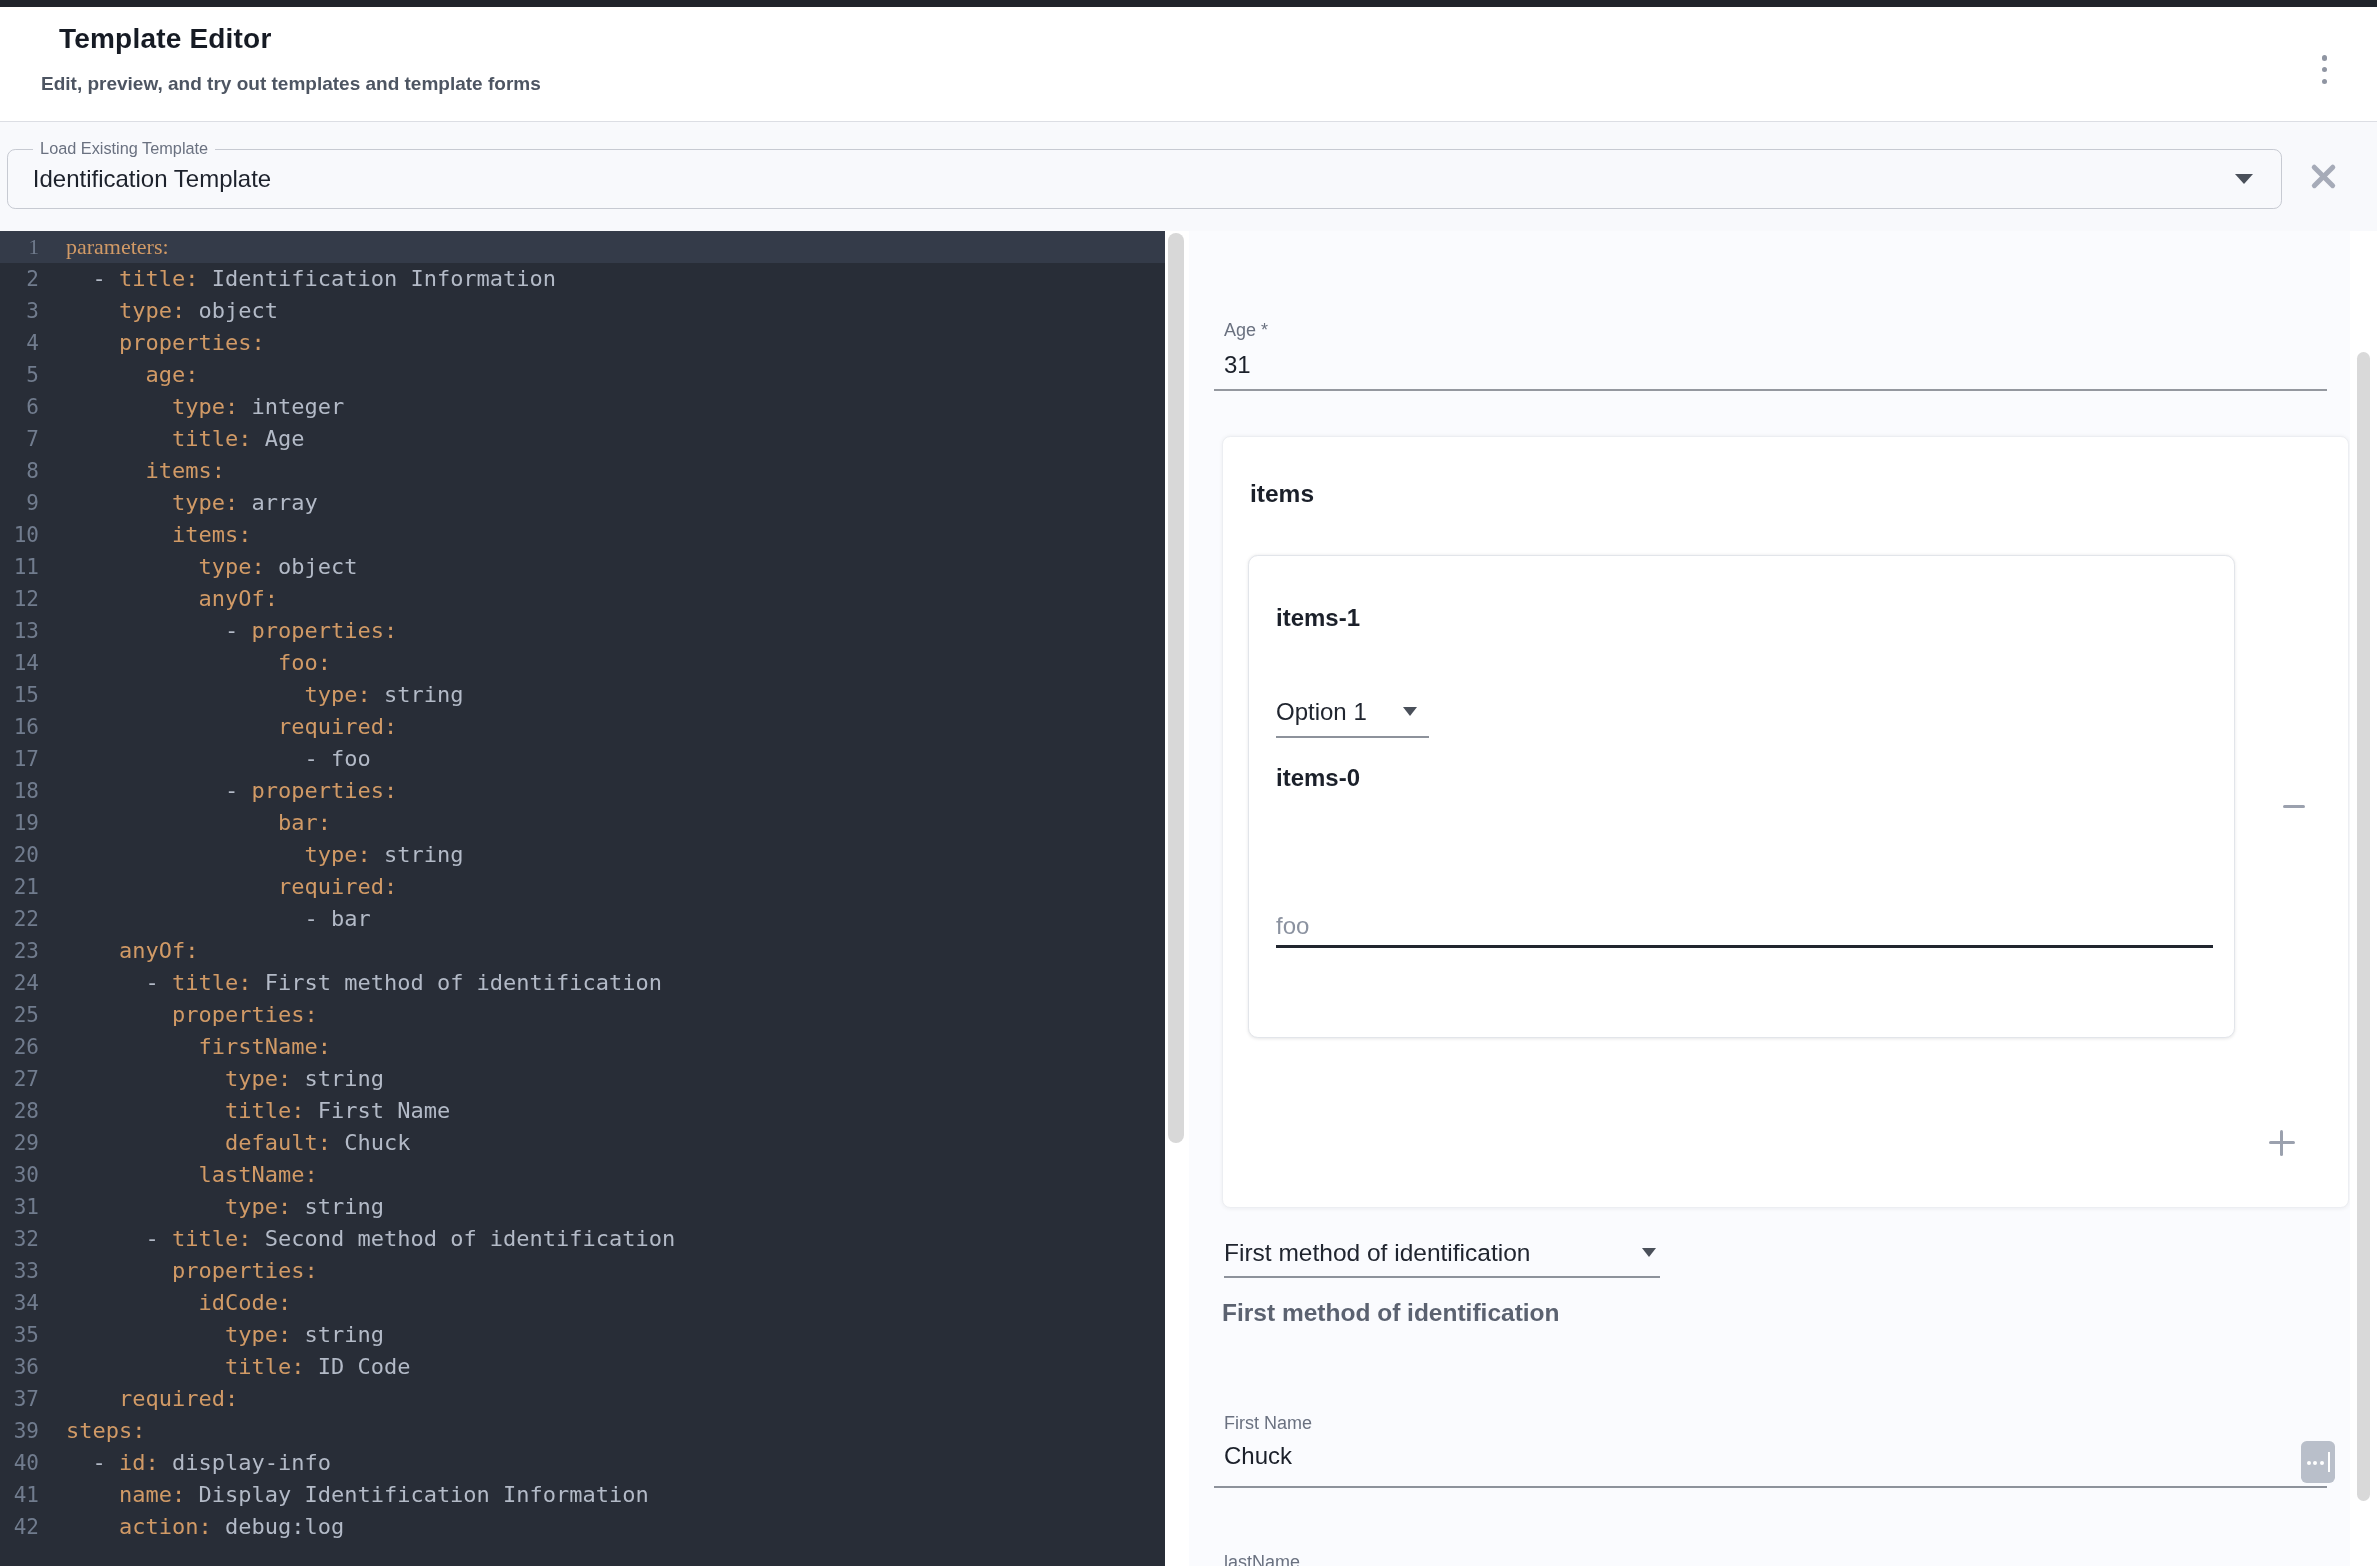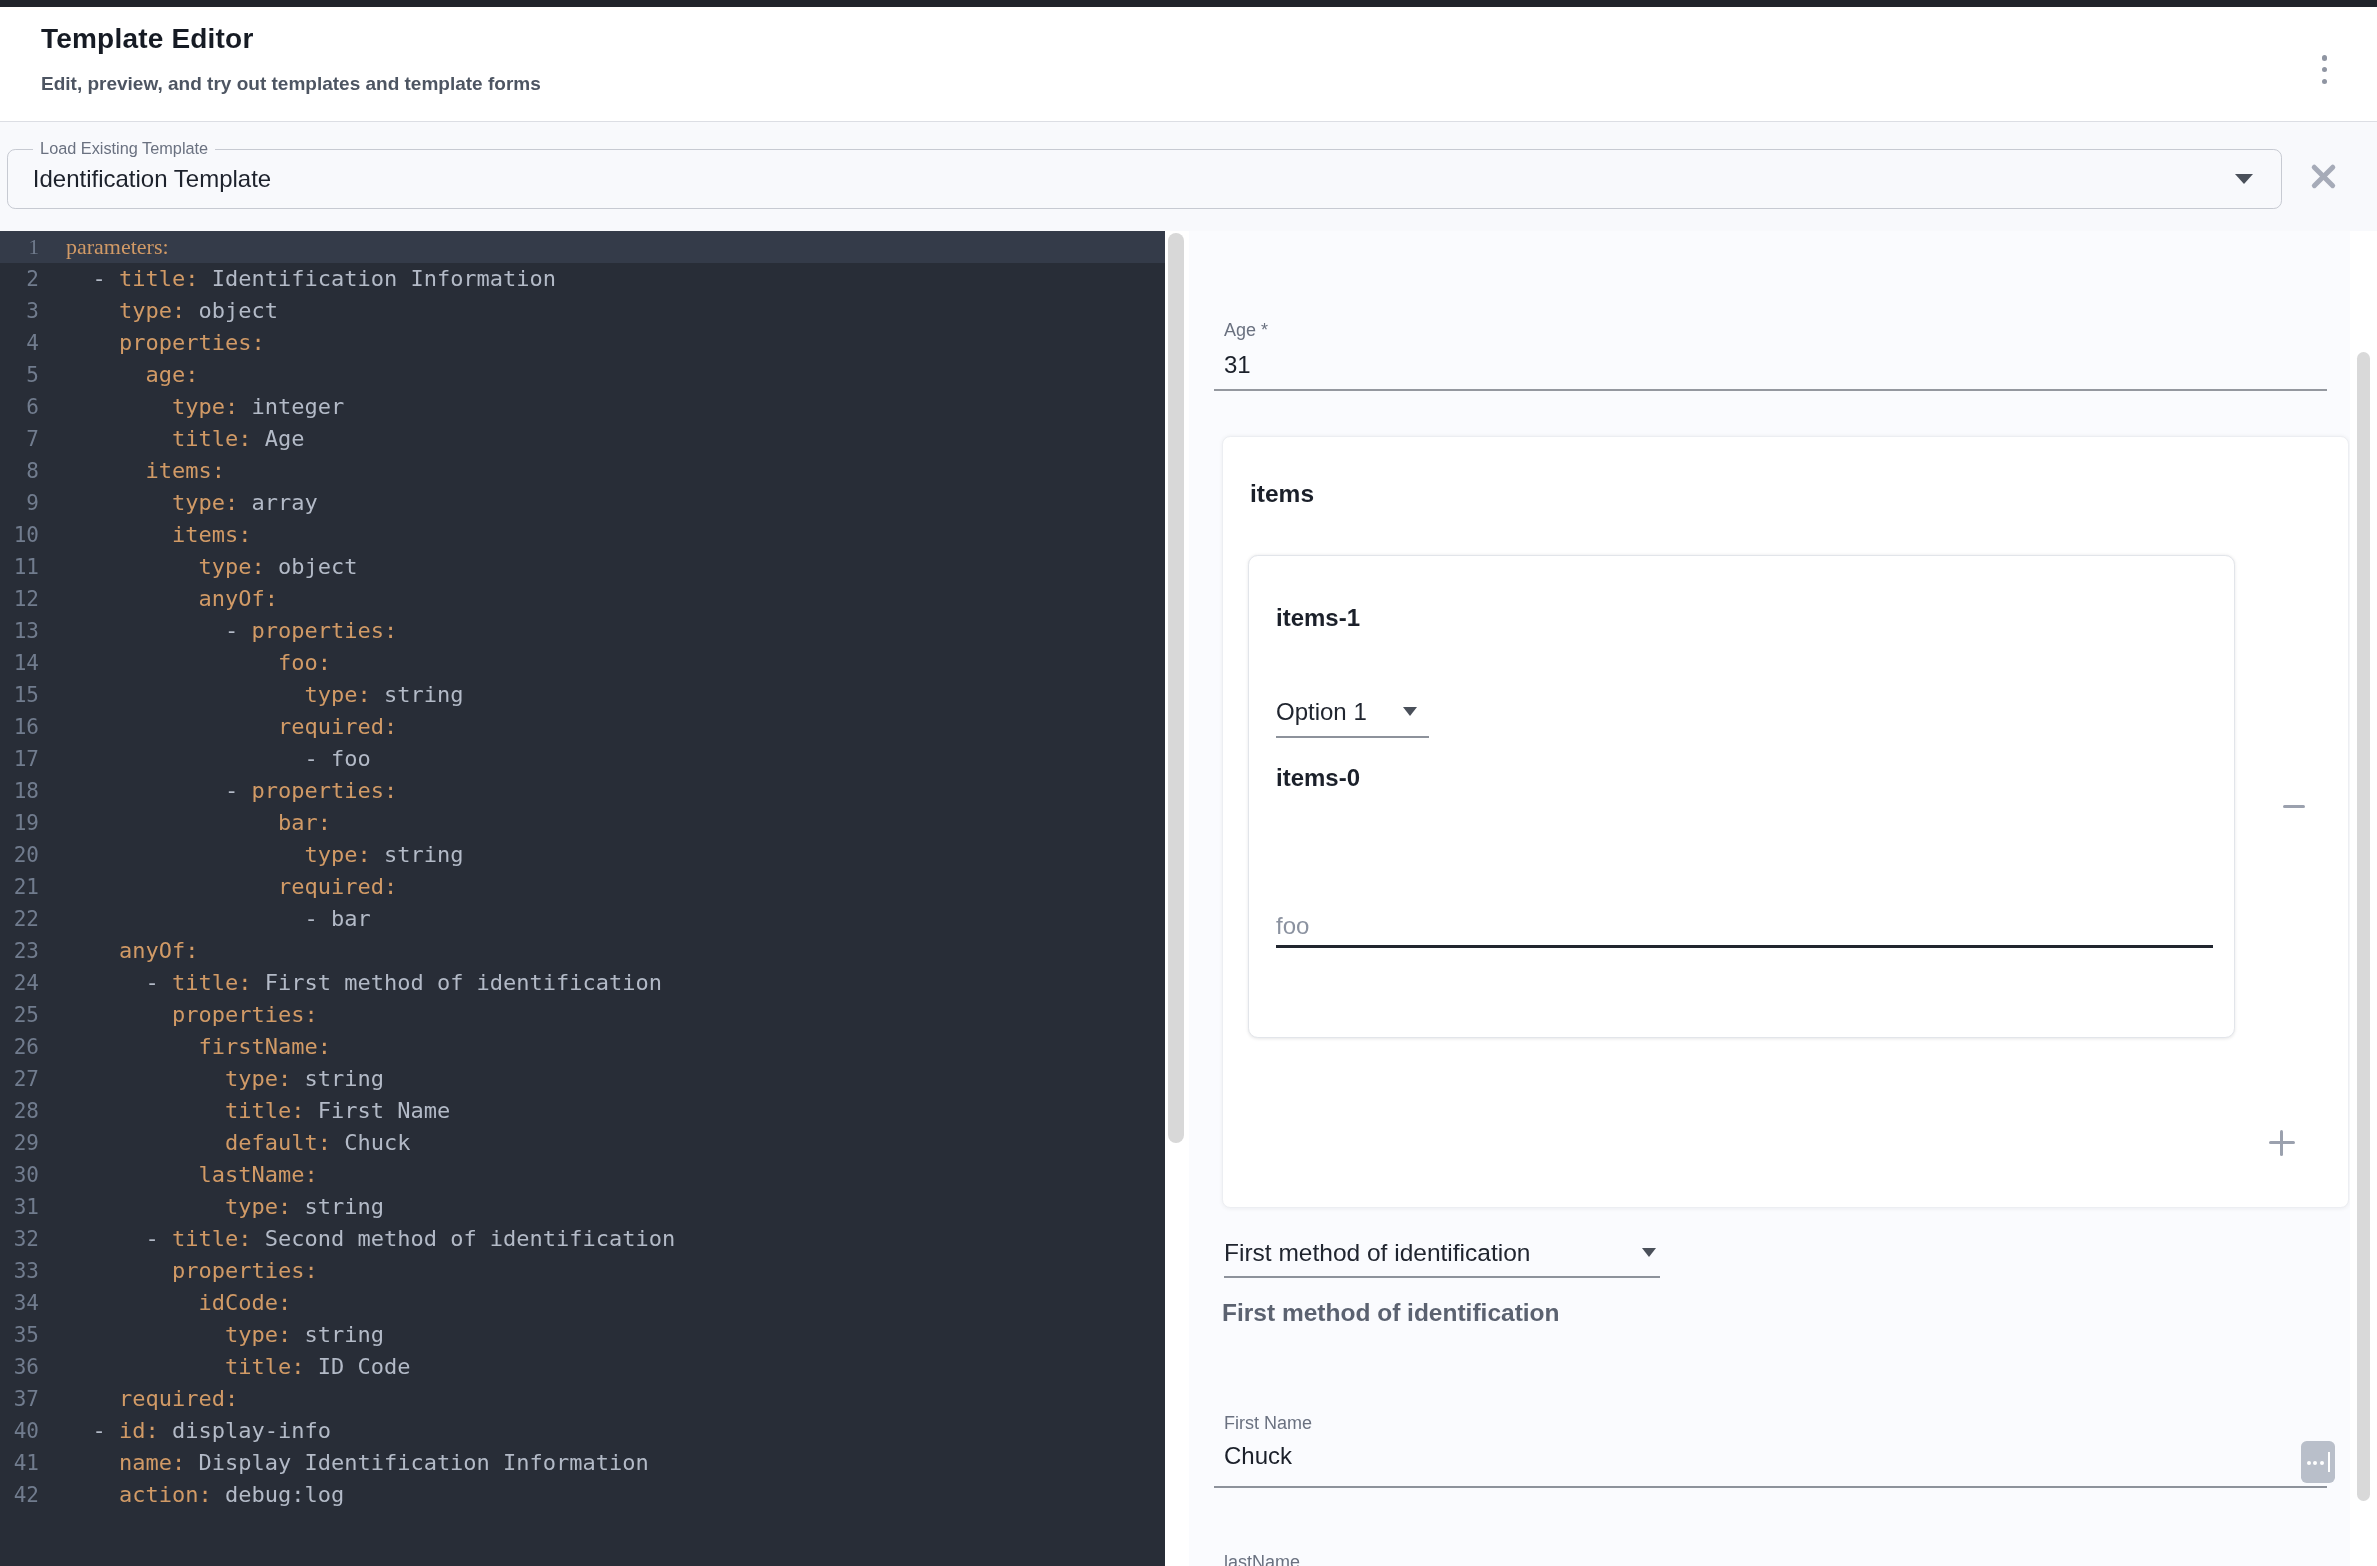--- a/index.html
+++ b/index.html
@@ -3,21 +3,21 @@
 <meta charset="utf-8">
 <style>
   * { margin:0; padding:0; box-sizing:border-box; }
   html,body { width:2377px; height:1566px; overflow:hidden; background:#ffffff;
               font-family:"Liberation Sans", sans-serif; }
   .stage { position:absolute; top:0; left:0; width:2377px; height:1566px; overflow:hidden; }
 
   
   .top-strip { position:absolute; left:0; top:0; width:2377px; height:6.5px; background:#20242b; }
   .header { position:absolute; left:0; top:6.5px; width:2377px; height:114px; background:#ffffff; }
-  .page-title { position:absolute; left:41px; top:16.3px; font-size:28px; font-weight:700; color:#161b24; letter-spacing:0.2px; }
+  .page-title { position:absolute; left:59px; top:16.3px; font-size:28px; font-weight:700; color:#161b24; letter-spacing:0.2px; }
   .page-subtitle { position:absolute; left:41px; top:66px; font-size:19px; color:#4d5562;font-weight:bold; }
   .kebab { position:absolute; left:2302px; top:39px; width:44px; height:52px; cursor:pointer; }
   .kebab .dot { position:absolute; left:19.6px; width:5.7px; height:5.7px; border-radius:50%; background:#8f95a2; }
   .kebab .d1 { top:9.8px; } .kebab .d2 { top:21px; } .kebab .d3 { top:33px; }
 
   
   .loader-band { position:absolute; left:0; top:121px; width:2377px; height:110px;
                  background:#f8f9fc; border-top:1.6px solid #dcdee4; }
   .loader-select { position:absolute; left:7.3px; top:27px; width:2275px; height:60px;
                    border:1.6px solid #c7cad2; border-radius:8.2px; }
@@ -145,20 +145,21 @@
         <div class="cl"><span class="ln">28</span><span class="code"><span class="val">            </span><span class="key">title</span><span class="punc">:</span><span class="val"> First Name</span></span></div>
         <div class="cl"><span class="ln">29</span><span class="code"><span class="val">            </span><span class="key">default</span><span class="punc">:</span><span class="val"> Chuck</span></span></div>
         <div class="cl"><span class="ln">30</span><span class="code"><span class="val">          </span><span class="key">lastName</span><span class="punc">:</span><span class="val"></span></span></div>
         <div class="cl"><span class="ln">31</span><span class="code"><span class="val">            </span><span class="key">type</span><span class="punc">:</span><span class="val"> string</span></span></div>
         <div class="cl"><span class="ln">32</span><span class="code"><span class="val">      - </span><span class="key">title</span><span class="punc">:</span><span class="val"> Second method of identification</span></span></div>
         <div class="cl"><span class="ln">33</span><span class="code"><span class="val">        </span><span class="key">properties</span><span class="punc">:</span><span class="val"></span></span></div>
         <div class="cl"><span class="ln">34</span><span class="code"><span class="val">          </span><span class="key">idCode</span><span class="punc">:</span><span class="val"></span></span></div>
         <div class="cl"><span class="ln">35</span><span class="code"><span class="val">            </span><span class="key">type</span><span class="punc">:</span><span class="val"> string</span></span></div>
         <div class="cl"><span class="ln">36</span><span class="code"><span class="val">            </span><span class="key">title</span><span class="punc">:</span><span class="val"> ID Code</span></span></div>
         <div class="cl"><span class="ln">37</span><span class="code"><span class="val">    </span><span class="key">required</span><span class="punc">:</span><span class="val"></span></span></div>
+        <div class="cl"><span class="ln">39</span><span class="code"><span class="val"></span><span class="key">steps</span><span class="punc">:</span><span class="val"></span></span></div>
         <div class="cl"><span class="ln">40</span><span class="code"><span class="val">  - </span><span class="key">id</span><span class="punc">:</span><span class="val"> display-info</span></span></div>
         <div class="cl"><span class="ln">41</span><span class="code"><span class="val">    </span><span class="key">name</span><span class="punc">:</span><span class="val"> Display Identification Information</span></span></div>
         <div class="cl"><span class="ln">42</span><span class="code"><span class="val">    </span><span class="key">action</span><span class="punc">:</span><span class="val"> debug:log</span></span></div>
       </div>
   </div>
   <div class="editor-scroll-gutter">
     <div class="editor-scroll-thumb" style="left:3.3px; top:1.6px;"></div>
   </div>
 
   <div class="panel"></div>

